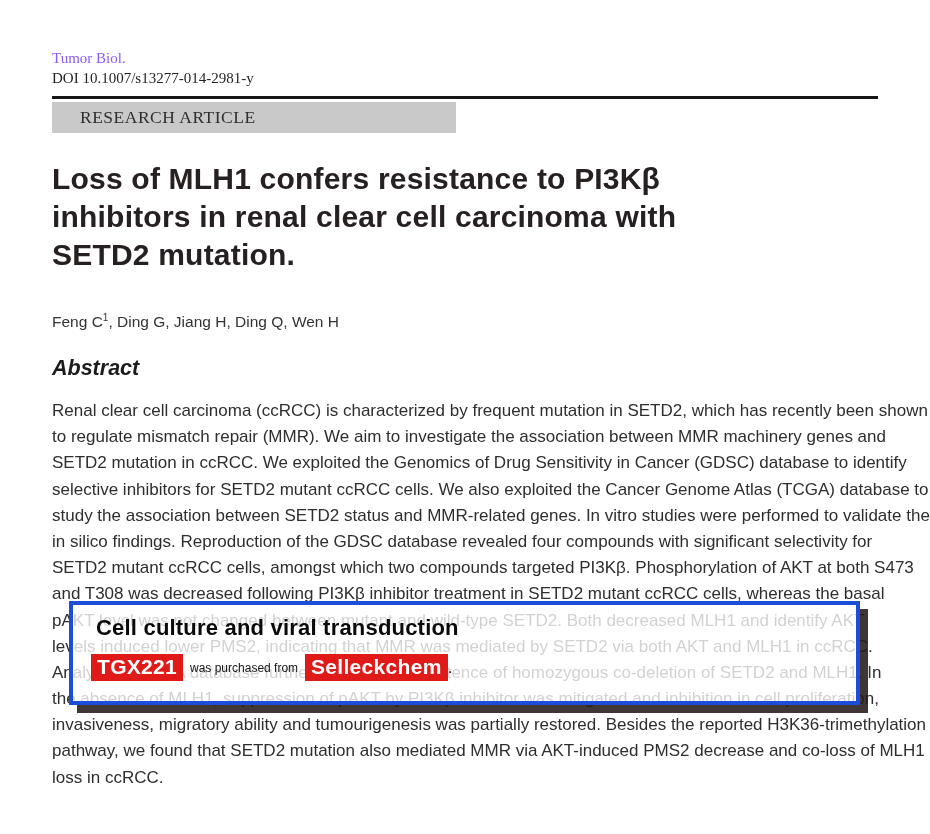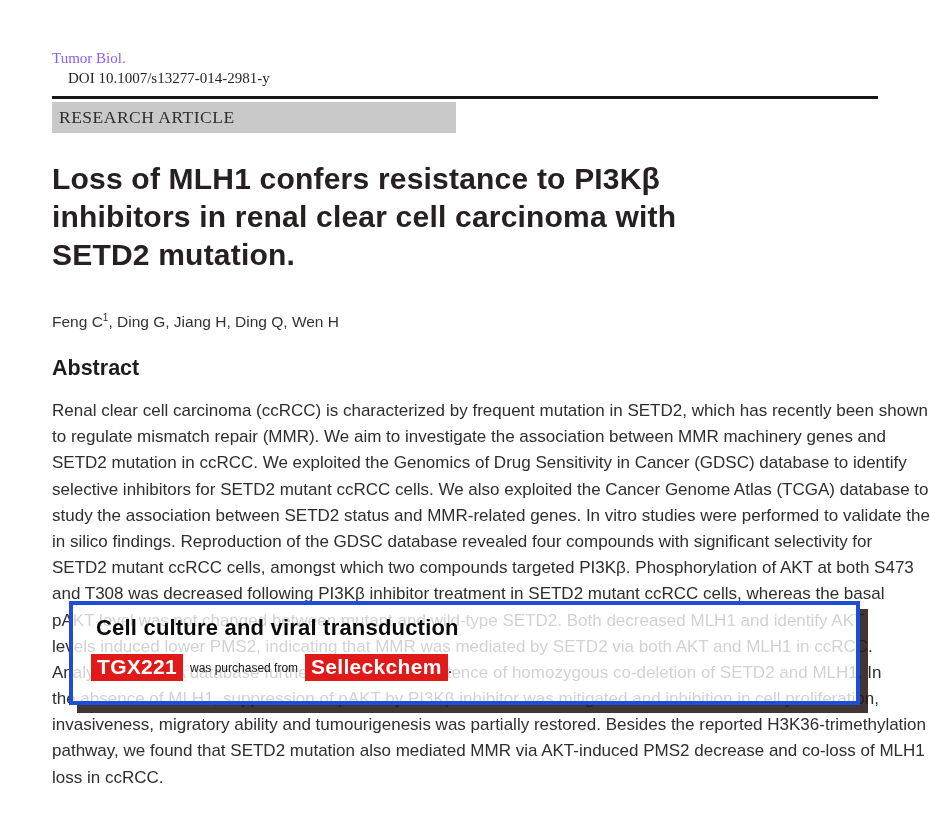--- a/index.html
+++ b/index.html
@@ -12,55 +12,55 @@
     font-family: "Liberation Sans", sans-serif;
     overflow: hidden;
   }
   
   .journal-name {
     position: absolute; left: 52px; top: 48px;
     font-family: "Liberation Serif", serif;
     font-size: 15px; color: #8b5cf6; line-height: 20px;
   }
   .journal-doi {
-    position: absolute; left: 68px; top: 68px;
+    position: absolute; left: 52px; top: 68px;
     font-family: "Liberation Serif", serif;
     font-size: 15px; color: #1f1f1f; line-height: 20px;
   }
   .top-rule {
     position: absolute; left: 52px; top: 96px;
     width: 826px; height: 3px; background: #161616;
   }
   .article-type-band {
     position: absolute; left: 52px; top: 102px;
     width: 404px; height: 31px;
     background: #c9c9c9;
   }
   .article-type-label {
     font-family: "Liberation Serif", serif;
     font-size: 17.5px; color: #2e2e2e;
-    line-height: 31px; padding-left: 7px;
+    line-height: 31px; padding-left: 28px;
     letter-spacing: 0.5px;
   }
   
   .title-block {
     position: absolute; left: 52px; top: 160px; width: 830px;
     font-weight: bold; font-size: 30px; line-height: 38px;
     color: #262021; letter-spacing: 0.2px;
   }
   
   .authors-line {
     position: absolute; left: 52px; top: 312px;
     font-size: 15.5px; color: #333333;
   }
   .authors-line sup { font-size: 10px; }
   
   .abstract-heading {
     position: absolute; left: 52px; top: 356px;
-    font-weight: bold; font-size: 21.5px; color: #1c1c1c;
+    font-weight: bold; font-size: 21.5px; color: #1c1c1c; font-style: italic;
   }
   .abstract-body {
     position: absolute; left: 52px; top: 398px; width: 860px;
   }
   .abs-line {
     height: 26.2px; line-height: 26.2px;
     font-size: 17px; color: #2e2e2e;
     white-space: nowrap;
   }
   

